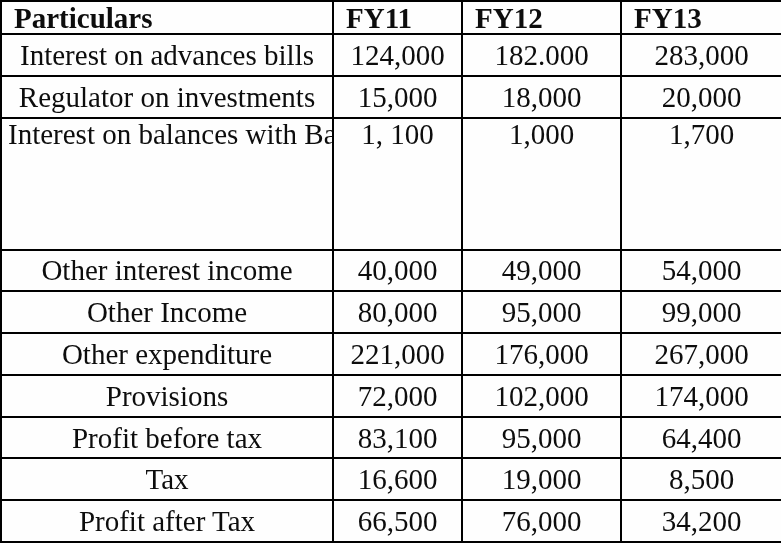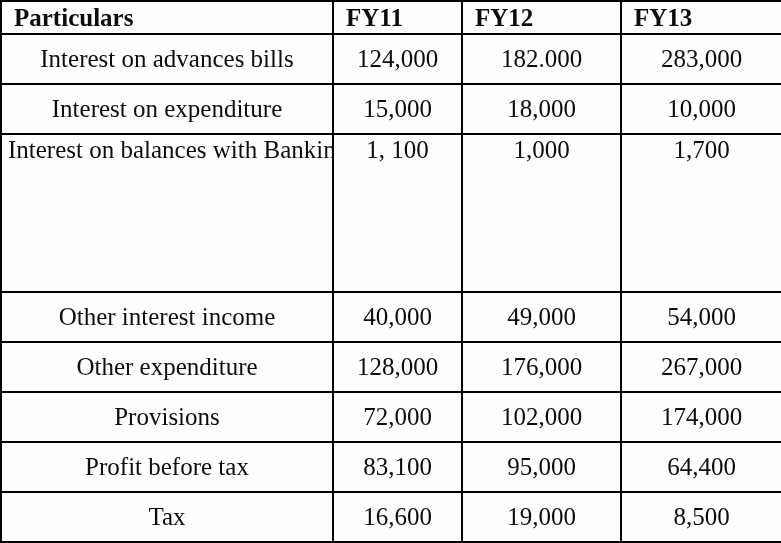--- a/index.html
+++ b/index.html
@@ -14,21 +14,21 @@
     table-layout: fixed;
     width: 781px;
     height: 543px;
     font-family: "Liberation Serif", "DejaVu Serif", serif;
     color: #0d0d0d;
     background: #fefefe;
   }
   table.fin th,
   table.fin td {
     border: 2px solid #000000;
-    font-size: 25px;
+    font-size: 29px;
     line-height: 28px;
     padding: 0 6px;
     overflow: hidden;
     white-space: nowrap;
   }
   table.fin th {
     font-weight: bold;
     text-align: left;
     height: 31px;
     padding-left: 12px;
@@ -67,40 +67,46 @@
     </tr>
   </thead>
   <tbody>
     <tr>
       <td class="label">Interest on advances bills</td>
       <td class="value">124,000</td>
       <td class="value">182.000</td>
       <td class="value">283,000</td>
     </tr>
     <tr>
-      <td class="label">Interest on expenditure</td>
+      <td class="label">Regulator on investments</td>
       <td class="value">15,000</td>
       <td class="value">18,000</td>
-      <td class="value">10,000</td>
+      <td class="value">20,000</td>
     </tr>
     <tr class="tall">
       <td class="label">Interest on balances with Banking Regulator and other inter-bank funds</td>
       <td class="value">1, 100</td>
       <td class="value">1,000</td>
       <td class="value">1,700</td>
     </tr>
     <tr>
       <td class="label">Other interest income</td>
       <td class="value">40,000</td>
       <td class="value">49,000</td>
       <td class="value">54,000</td>
     </tr>
     <tr>
+      <td class="label">Other Income</td>
+      <td class="value">80,000</td>
+      <td class="value">95,000</td>
+      <td class="value">99,000</td>
+    </tr>
+    <tr>
       <td class="label">Other expenditure</td>
-      <td class="value">128,000</td>
+      <td class="value">221,000</td>
       <td class="value">176,000</td>
       <td class="value">267,000</td>
     </tr>
     <tr>
       <td class="label">Provisions</td>
       <td class="value">72,000</td>
       <td class="value">102,000</td>
       <td class="value">174,000</td>
     </tr>
     <tr>
@@ -108,14 +114,20 @@
       <td class="value">83,100</td>
       <td class="value">95,000</td>
       <td class="value">64,400</td>
     </tr>
     <tr>
       <td class="label">Tax</td>
       <td class="value">16,600</td>
       <td class="value">19,000</td>
       <td class="value">8,500</td>
     </tr>
+    <tr>
+      <td class="label">Profit after Tax</td>
+      <td class="value">66,500</td>
+      <td class="value">76,000</td>
+      <td class="value">34,200</td>
+    </tr>
   </tbody>
 </table>
 
 </body></html>

